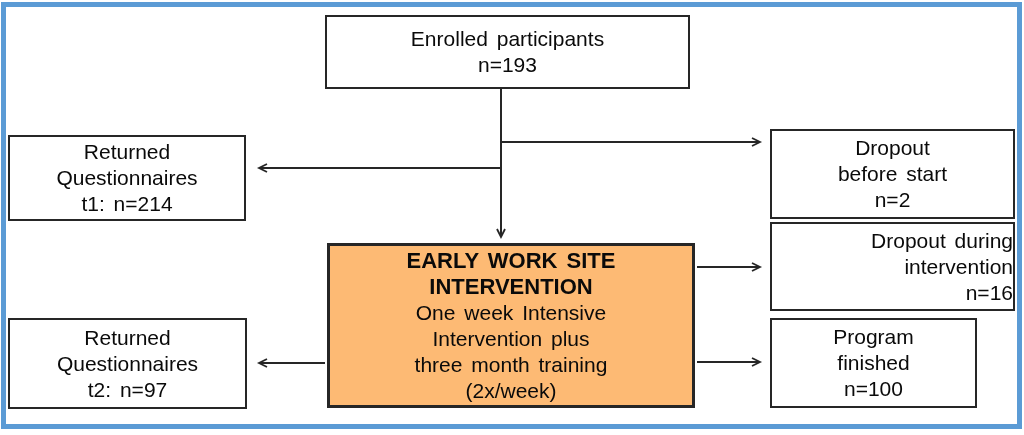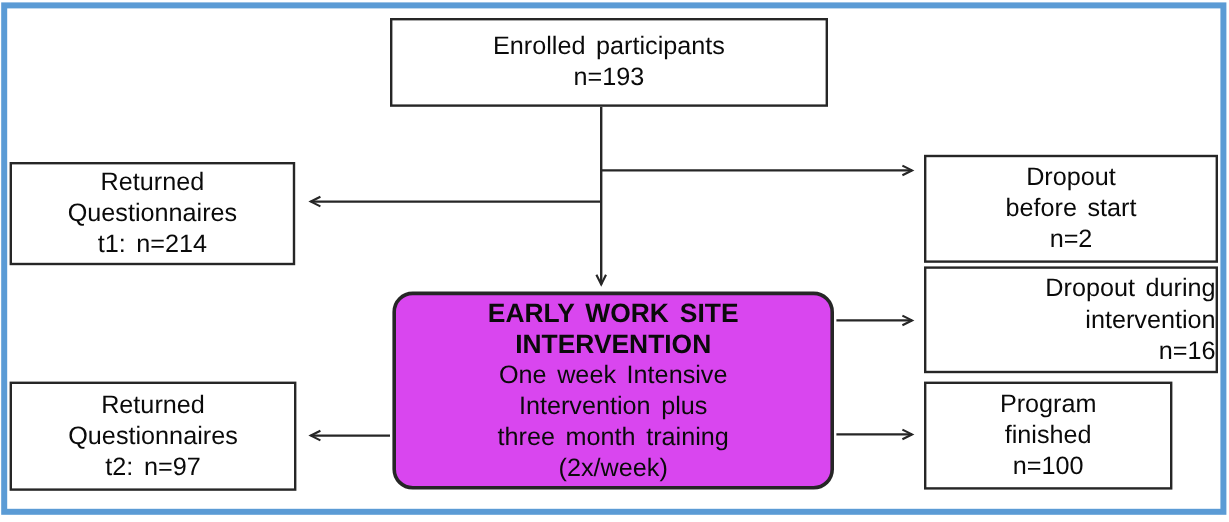--- a/index.html
+++ b/index.html
@@ -24,23 +24,22 @@
     flex-direction:column;
     align-items:center;
     justify-content:center;
     text-align:center;
     font-size:21px;
     line-height:26px;
     color:#0a0a0a;
     word-spacing:3px;
   }
   .box.gray{
-    background:#d946ef;
+    background:#fdba74;
     border-width:3px;
-    border-radius:17px;
   }
   .line{white-space:nowrap;}
   .line.bold{font-weight:bold;font-size:22px;}
   svg.connectors{
     position:absolute;
     left:0;top:0;
     pointer-events:none;
   }
   svg.connectors path{fill:none;}
 </style>

